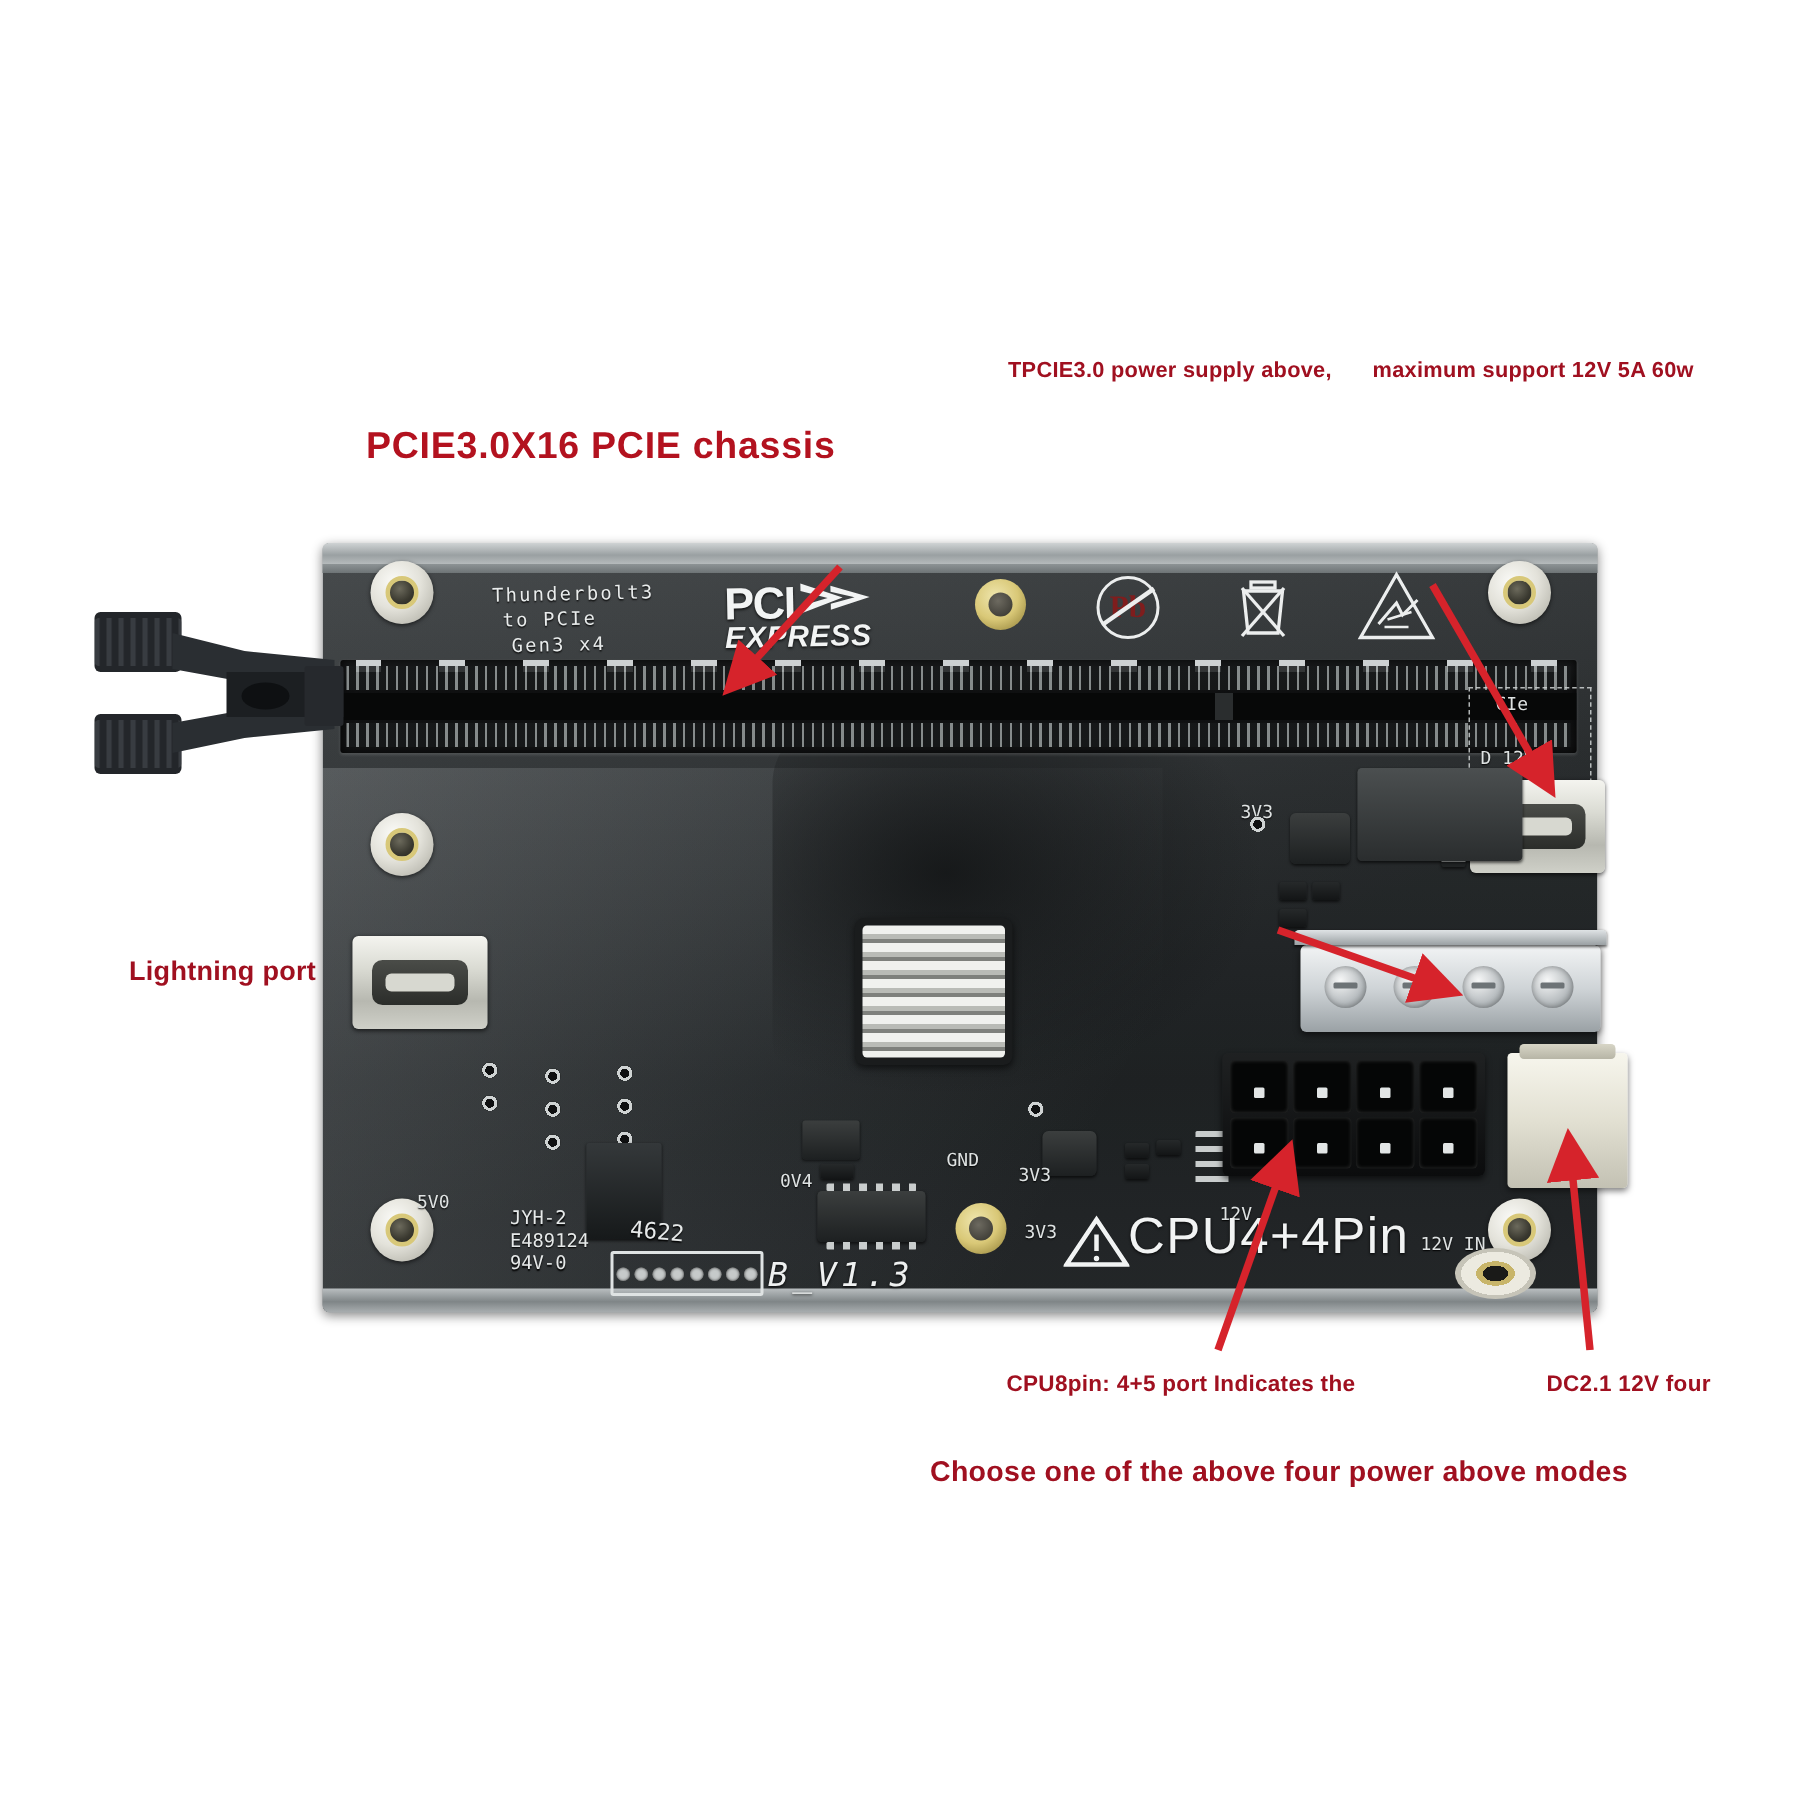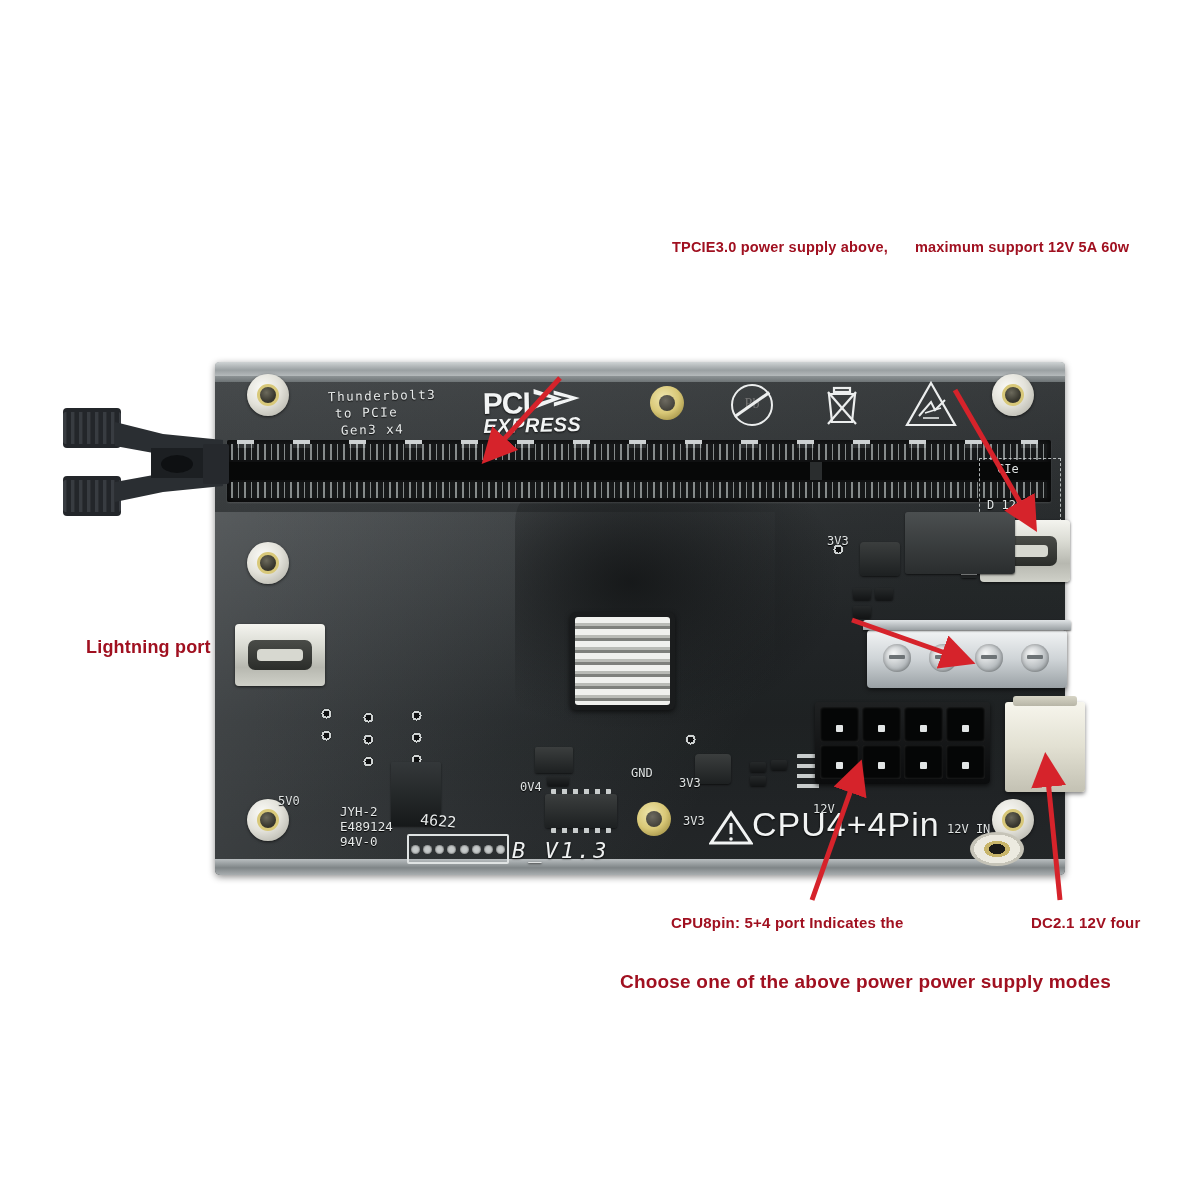--- a/index.html
+++ b/index.html
@@ -59,21 +59,21 @@
   #pcilogo{position:absolute;left:268px;top:24px;transform:rotate(-1.2deg);}
   #pcilogo .pci{font-family:"Liberation Sans",sans-serif;font-weight:bold;font-size:30px;
       color:#f2f4f4;letter-spacing:-1px;line-height:27px;text-shadow:0 1px 2px rgba(0,0,0,.8);}
   #pcilogo .exp{font-family:"Liberation Sans",sans-serif;font-weight:bold;font-style:italic;
       font-size:20px;color:#f2f4f4;letter-spacing:.5px;line-height:19px;
       text-shadow:0 1px 2px rgba(0,0,0,.8);}
 
   
   .cicon{position:absolute;}
   .pbfree{width:38px;height:38px;border:2.5px solid #eceeee;border-radius:50%;
-      color:#737373;font-size:14px;font-weight:normal;text-align:center;line-height:36px;
+      color:#7f1d1d;font-size:21px;font-weight:bold;text-align:center;line-height:36px;
       font-family:"Liberation Serif",serif;position:relative;}
   .pbfree:after{content:"";position:absolute;left:-2px;top:17px;width:42px;height:2.5px;
       background:#eceeee;transform:rotate(-35deg);}
 
   
   .standoff{position:absolute;width:42px;height:42px;border-radius:50%;
       background:radial-gradient(circle at 38% 34%,#fbfbf8,#e3e2da 46%,#c9c8bf 70%,#a9a79c);
       box-shadow:0 1px 3px rgba(0,0,0,.6);}
   .standoff:after{content:"";position:absolute;left:10px;top:10px;width:22px;height:22px;
       border-radius:50%;background:radial-gradient(circle at 40% 35%,#6c6a5c,#3a3930 60%,#262521);
@@ -173,26 +173,27 @@
       border:2px solid #dfe3e3;border-radius:2px;
       display:flex;align-items:center;justify-content:space-around;}
   #pinhdr i{width:9px;height:9px;border-radius:50%;background:#c6caca;
       box-shadow:inset 0 0 2px #333;display:block;}
 </style>
 </head>
 <body>
 
 <div id="canvas">
 
+  <div class="anno" id="title-main">PCIE3.0X16 PCIE chassis</div>
   <div class="anno" id="lbl-tpcie">TPCIE3.0 power supply above,</div>
   <div class="anno" id="lbl-max">maximum support 12V 5A 60w</div>
   <div class="anno" id="lbl-lightning">Lightning port</div>
-  <div class="anno" id="lbl-cpu8">CPU8pin: 5+4 port Indicates the</div>
+  <div class="anno" id="lbl-cpu8">CPU8pin: 4+5 port Indicates the</div>
   <div class="anno" id="lbl-dc">DC2.1 12V four</div>
-  <div class="anno" id="lbl-choose">Choose one of the above power power supply modes</div>
+  <div class="anno" id="lbl-choose">Choose one of the above four power above modes</div>
 
   <div id="board">
 
     <div class="pcb"></div>
     <div class="pcb-sheen"></div>
     <div class="pcb-sheen2"></div>
     <div class="top-strip"></div>
     <div class="top-strip-b"></div>
     <div class="bot-strip"></div>
 

